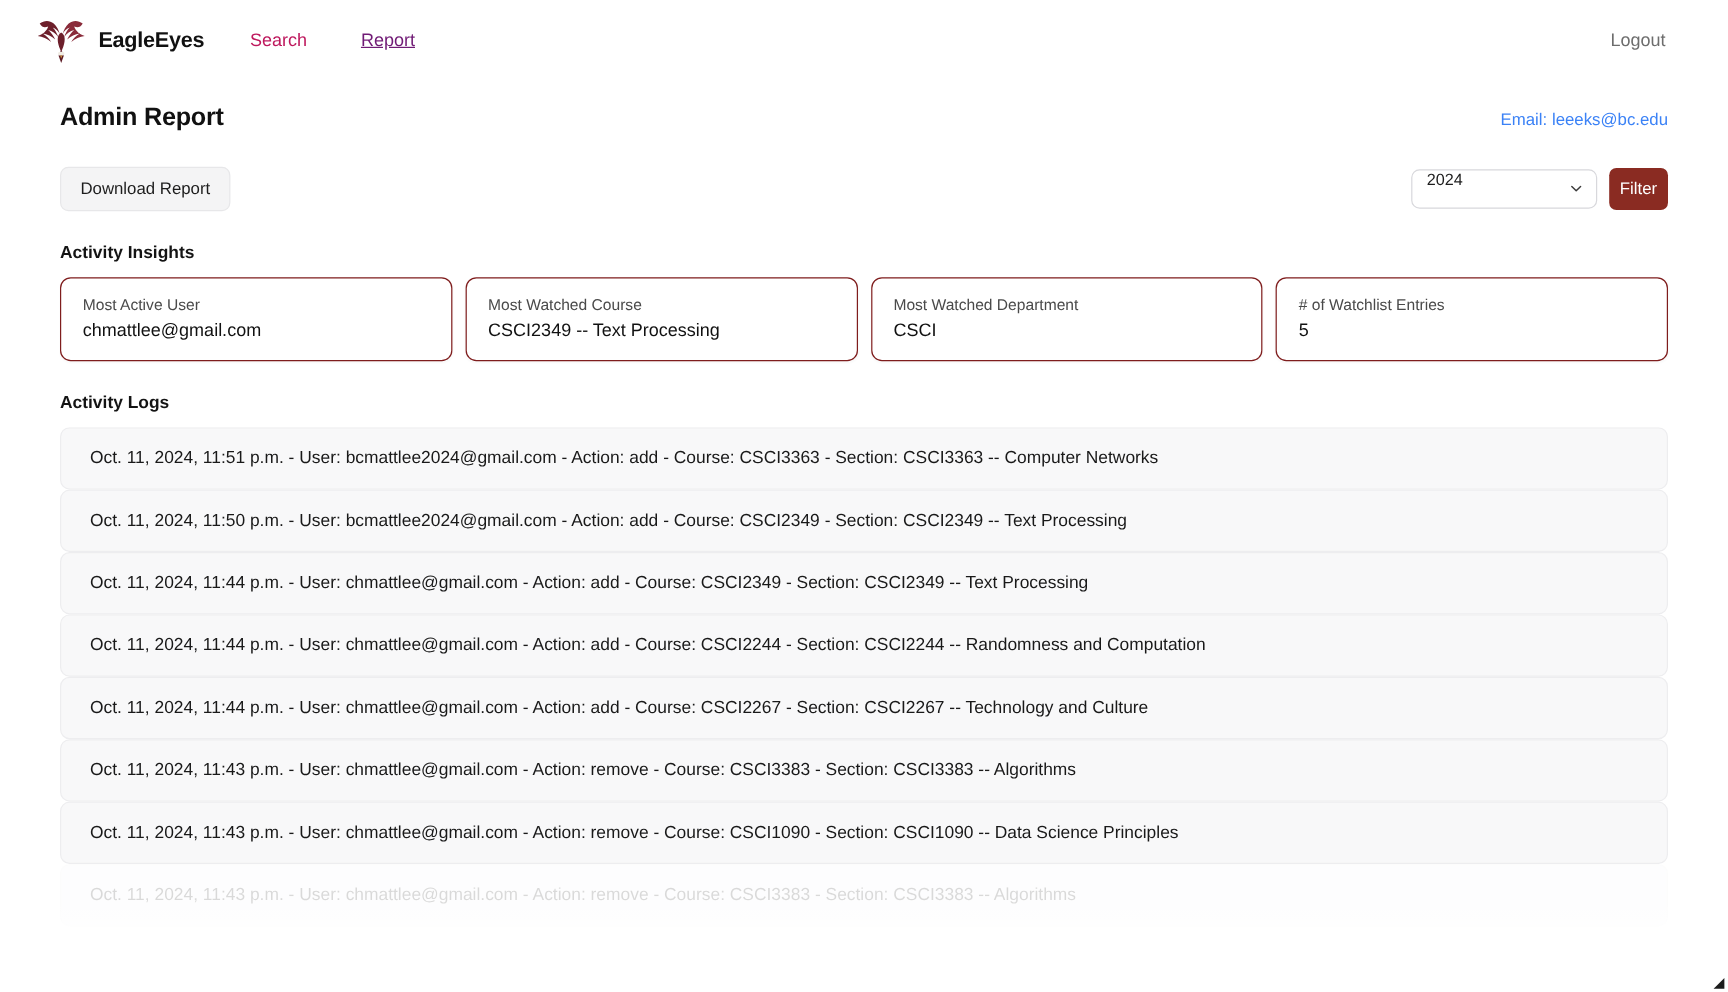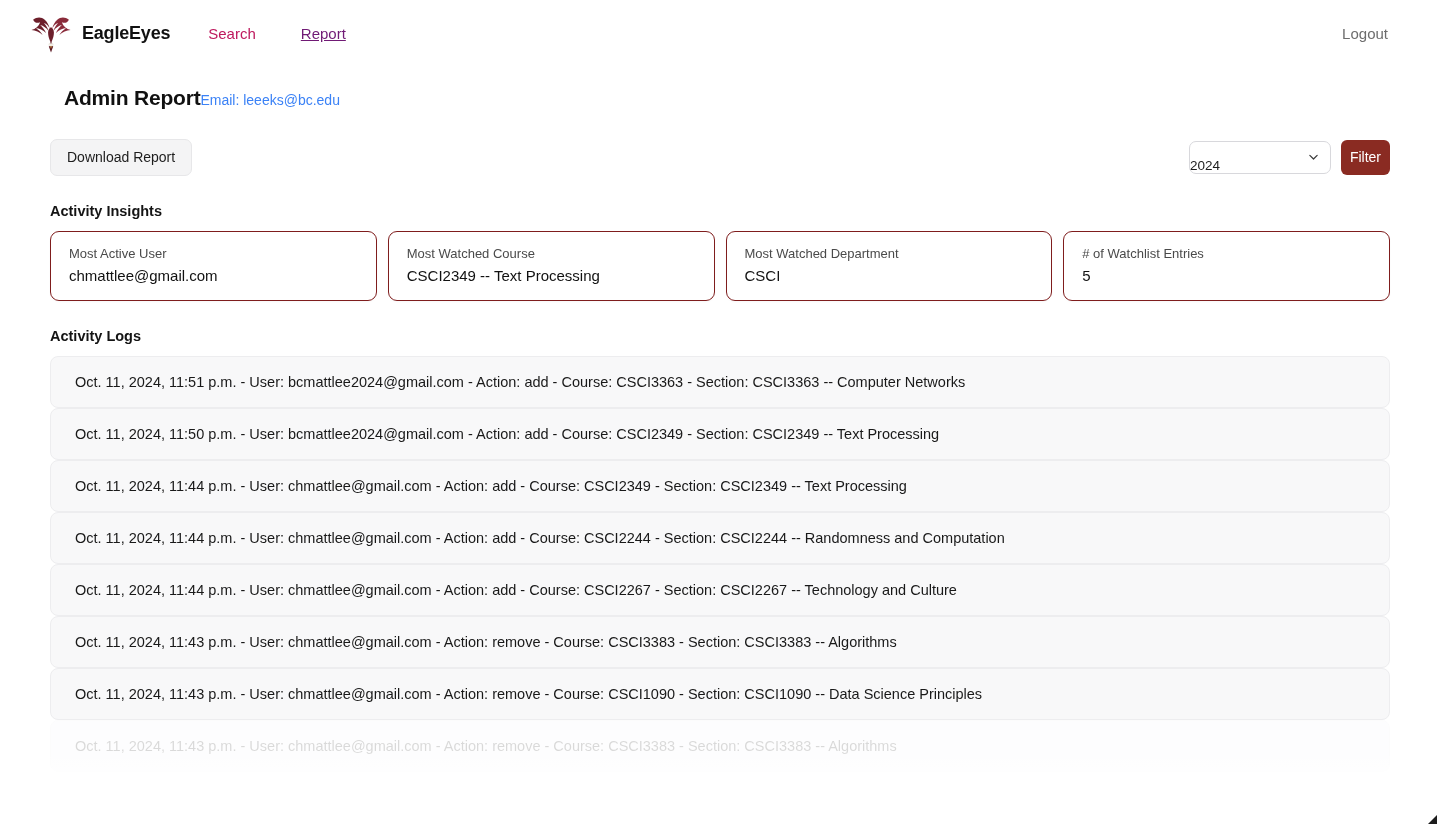--- a/index.html
+++ b/index.html
@@ -71,23 +71,22 @@
   }
 
   
   .content {
     padding: 0 50px 0 50px;
   }
 
   .title-row {
     display: flex;
     align-items: baseline;
-    justify-content: flex-start;
+    justify-content: space-between;
     margin-top: 20px;
-    margin-left: 14px;
   }
   .page-title {
     font-size: 21px;
     font-weight: bold;
     color: #111111;
     letter-spacing: -0.2px;
   }
   .email-line {
     font-size: 14px;
     color: #3b82f6;
@@ -111,28 +110,28 @@
     cursor: pointer;
     line-height: 1.2;
   }
   .filter-group {
     display: flex;
     align-items: center;
     gap: 10px;
   }
   .year-select {
     position: relative;
-    width: 142px;
+    width: 155px;
     height: 33px;
     background: #ffffff;
     border: 1px solid #d8d8dc;
     border-radius: 7px;
     display: flex;
-    align-items: flex-end;
-    padding: 0 0;
+    align-items: flex-start;
+    padding: 0 12px;
     cursor: pointer;
   }
   .year-select .value {
     font-size: 13.5px;
     color: #1d1d1d;
   }
   .chevron {
     position: absolute;
     right: 10px;
     top: 50%;

